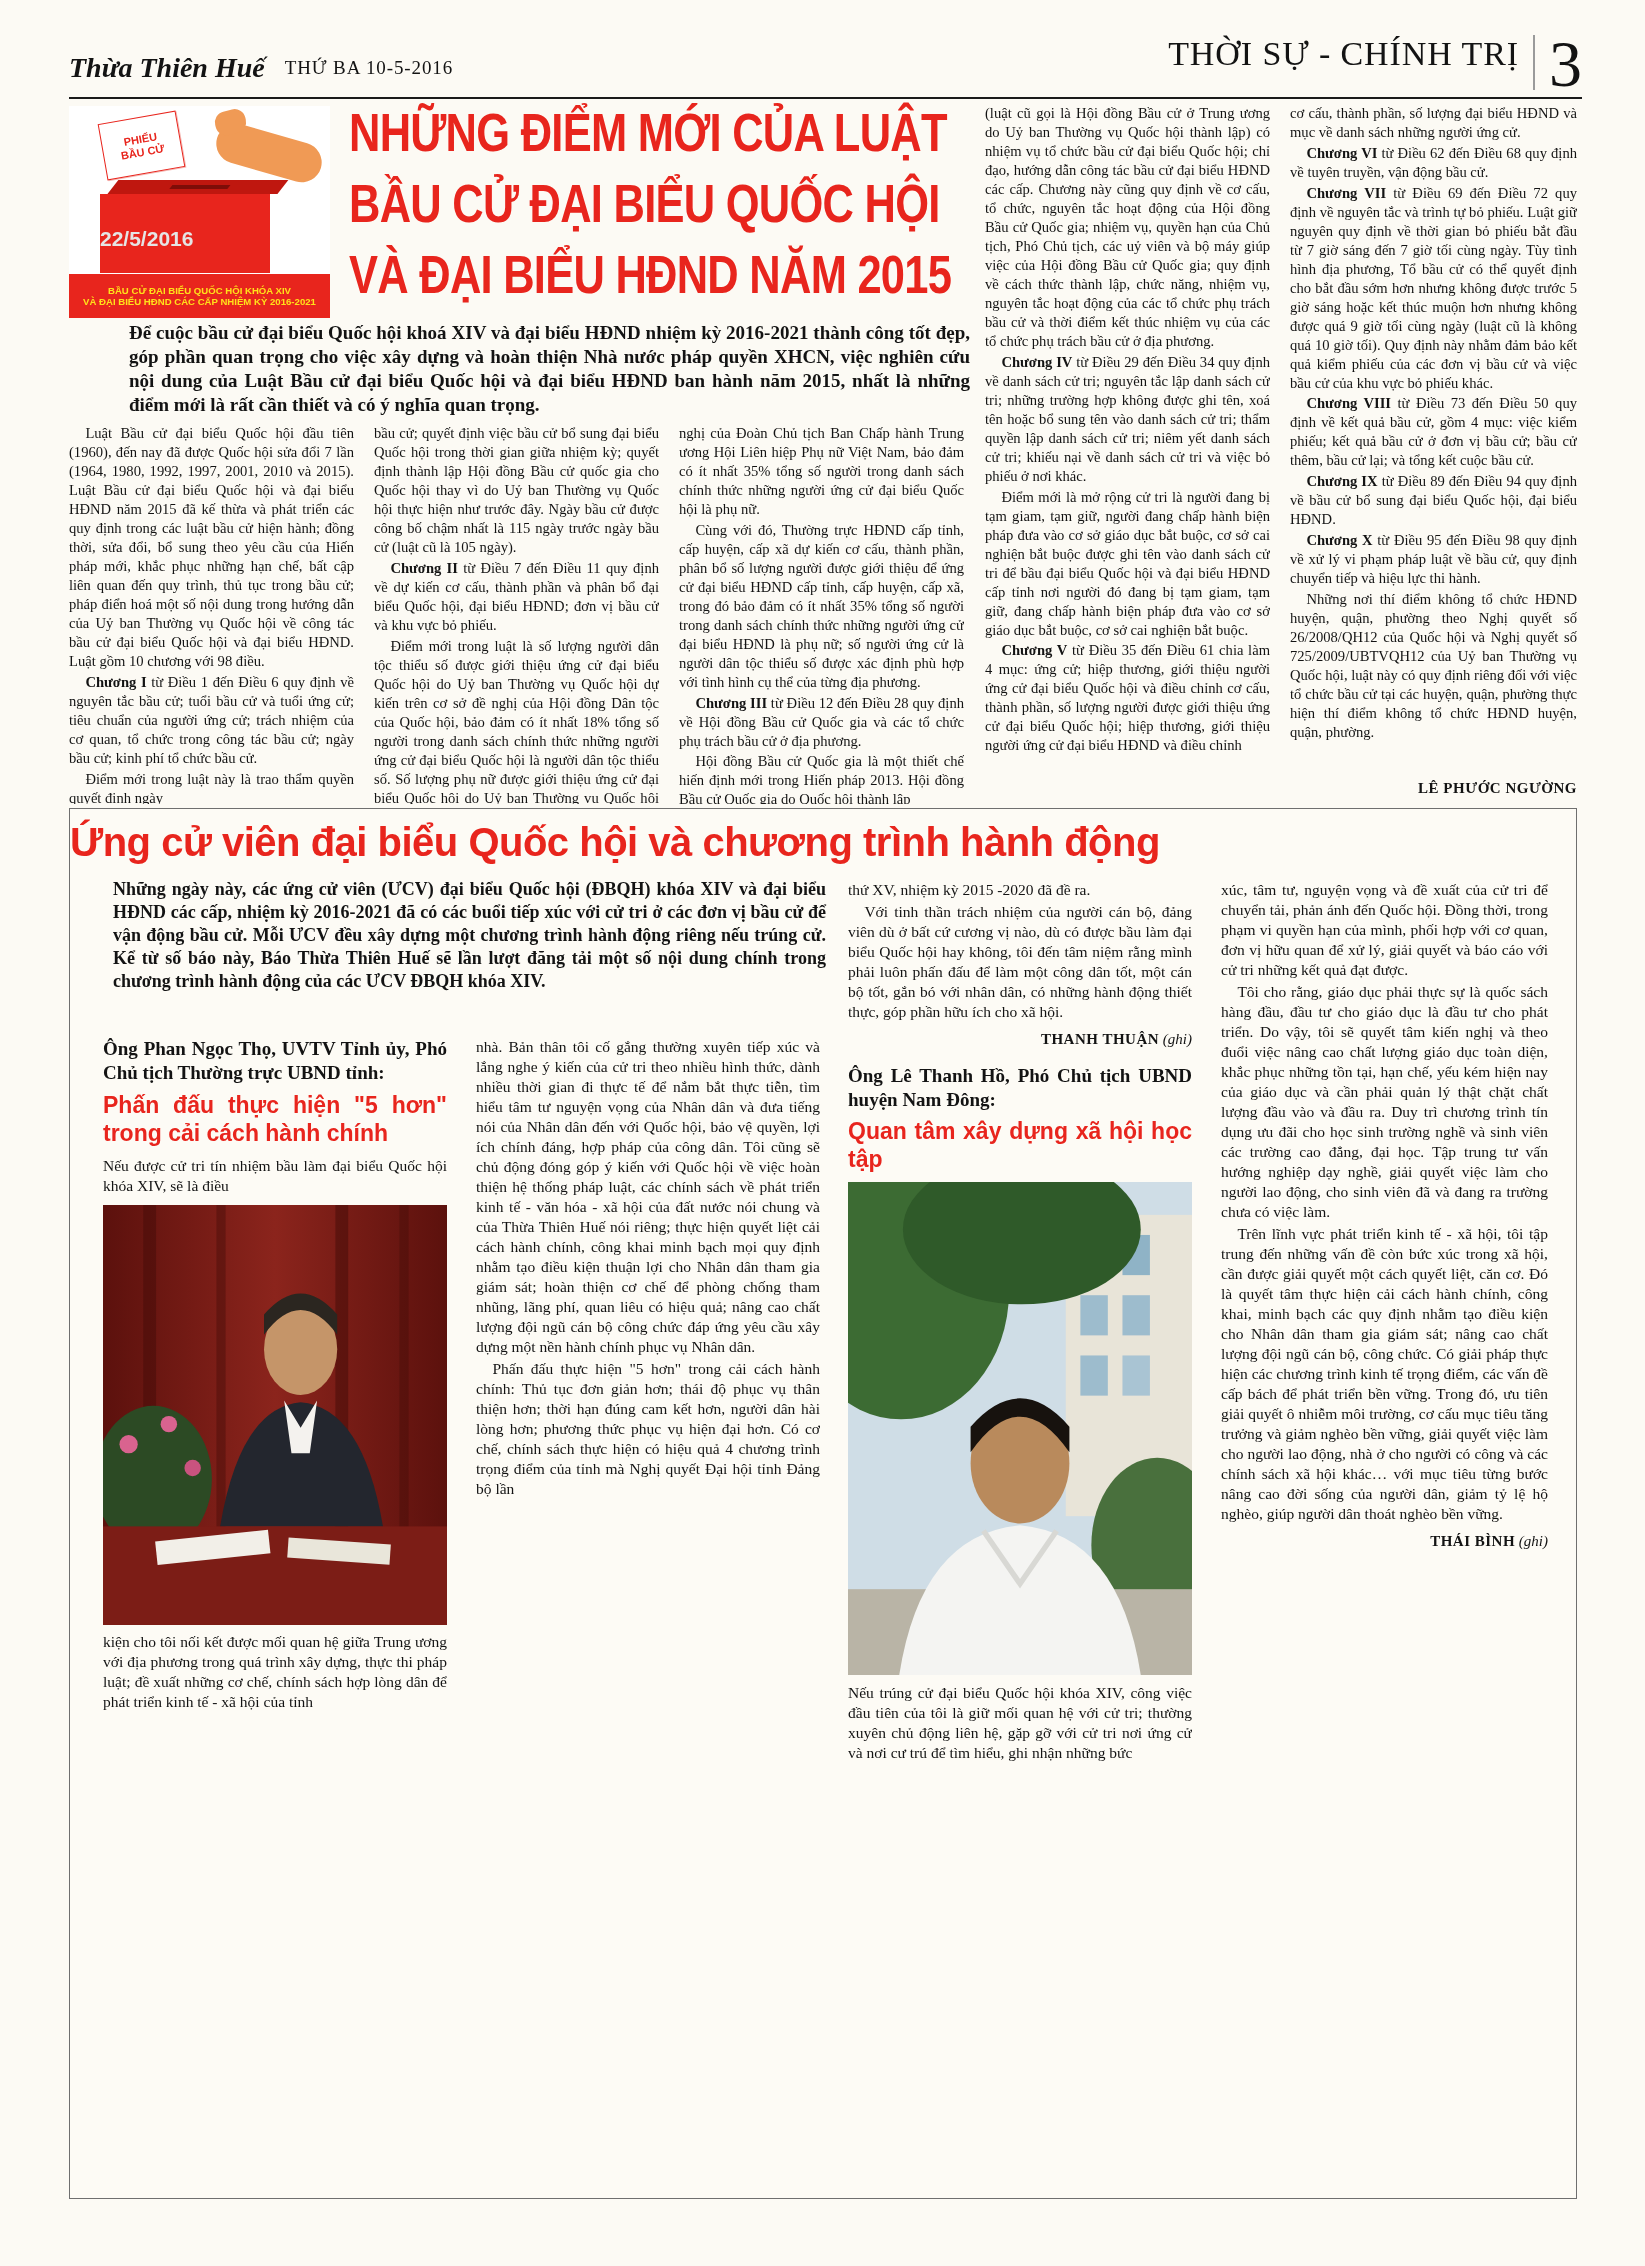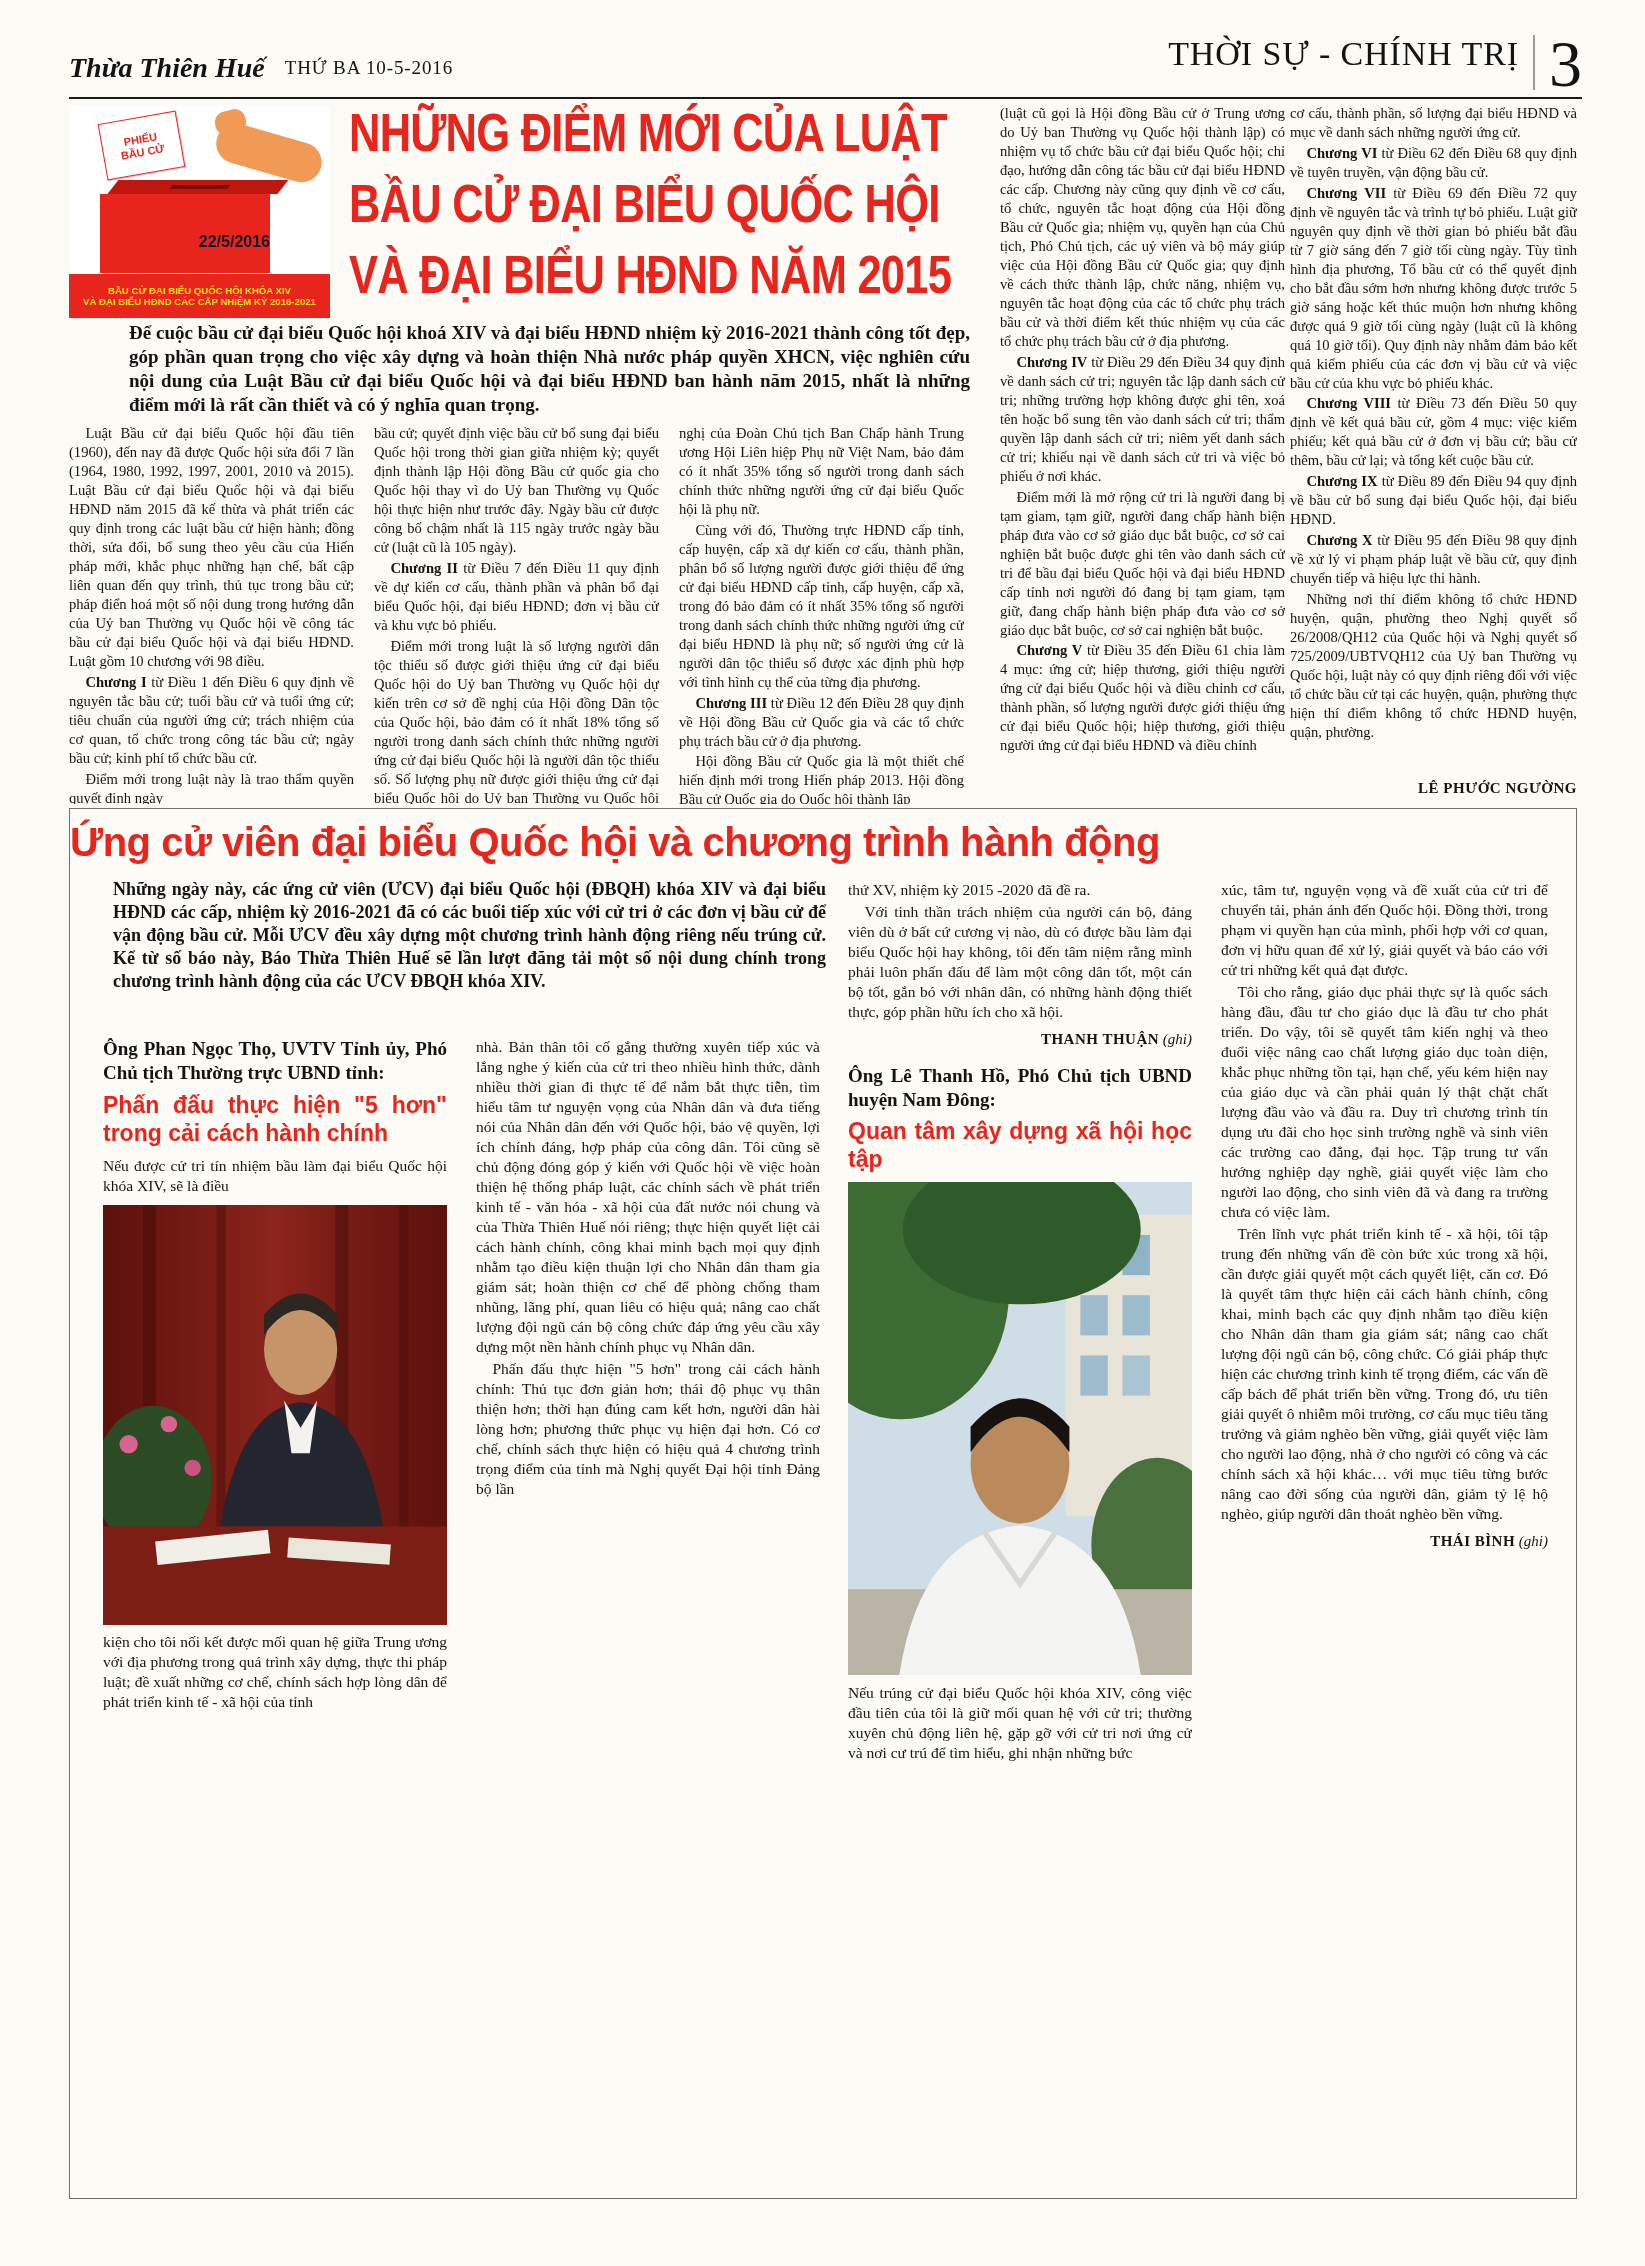--- a/index.html
+++ b/index.html
@@ -30,43 +30,43 @@
   .g-paper-label { color:#e8251d; font-family:"Liberation Sans",sans-serif; font-weight:bold;
                    font-size:11px; line-height:12.8px; text-align:center; width:55px; }
   .g-hand { position:absolute; right:7.3px; top:27.4px; width:108px; height:40px; background:#f09a55;
             border-radius:20px; transform:rotate(16deg); }
   .g-hand::after { content:""; position:absolute; left:-7.3px; top:-11px; width:31px; height:24px;
                    background:#f09a55; border-radius:11px; transform:rotate(-30deg); }
   .g-box { position:absolute; left:31px; top:88px; width:170px; height:79px; background:#e8251d; }
   .g-slot { position:absolute; top:-13.7px; left:12.8px; right:-12.8px; height:13.7px; background:#bf170f;
             transform:skewX(-38deg); }
   .g-slot::after { content:""; position:absolute; left:34%; top:4.6px; width:34%; height:4.6px; background:#7e0d08; }
-  .g-date { position:absolute; bottom:22px; left:0; width:100%; text-align:right; color:#0f172a;
-            font-family:"Liberation Sans",sans-serif; font-weight:bold; font-size:16px; }
+  .g-date { position:absolute; bottom:22px; left:0; width:100%; text-align:left; color:#e5e5e5;
+            font-family:"Liberation Sans",sans-serif; font-weight:bold; font-size:21px; }
   .g-banner { position:absolute; left:0; right:0; bottom:0; height:44px; background:#e8251d;
               color:#ffe11a; text-align:center; display:flex; flex-direction:column;
               justify-content:center; gap:0;
               font-family:"Liberation Sans",sans-serif; font-weight:bold; font-size:9.6px; }
 
   .a1-title { position:absolute; left:280px; top:-7.3px; width:731px;
               font-family:"Liberation Sans",sans-serif; font-weight:bold; color:#e8251d;
               font-size:53px; line-height:71px; letter-spacing:-0.9px;
               transform:scaleX(0.82); transform-origin:left top; white-space:nowrap; }
   .a1-intro { position:absolute; left:60px; top:217px; width:841px; font-weight:bold;
               font-size:19px; line-height:24px; text-align:justify; }
 
   .col { position:absolute; width:285px; font-size:14.6px; line-height:19px;
          text-align:justify; overflow:hidden; }
   .col p { margin:0 0 1.8px 0; text-indent:16.4px; }
   .col p.noind { text-indent:0; }
   .chap { font-weight:bold; }
   .c1 { left:0;      top:320px; height:380px; }
   .c2 { left:305px;  top:320px; height:380px; }
   .c3 { left:610px;  top:320px; height:380px; }
-  .c4 { left:916px; top:0;     height:700px;margin-left:15px; }
+  .c4 { left:916px; top:0;     height:700px; }
   .c5 { left:1221px; top:0;     height:671px; width:287px; }
   .a1-author { position:absolute; right:0; top:676px; width:311px; text-align:right;
                font-weight:bold; font-size:15px; letter-spacing:0.5px; }
 
   
   .feature { position:absolute; left:69px; top:808px; width:1508px; height:1391px;
              border:1.8px solid #6f6f6f; background:#fdfbf5; }
   .f-title { position:absolute; left:0; right:0; top:11px; text-align:left;
              font-family:"Liberation Sans",sans-serif; font-weight:bold; color:#e8251d;
              font-size:40px; letter-spacing:-0.5px; }

